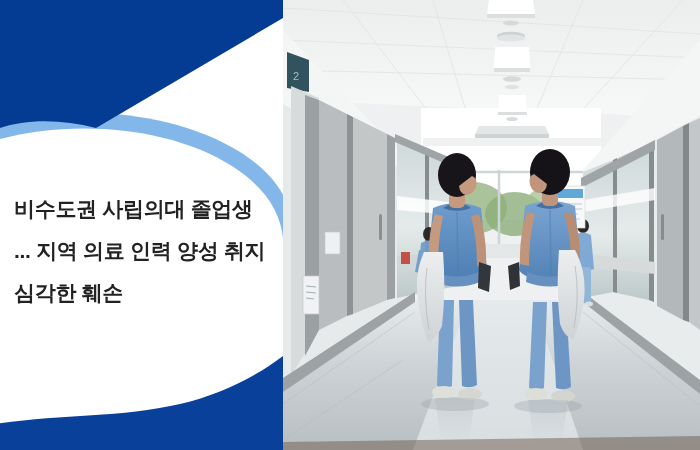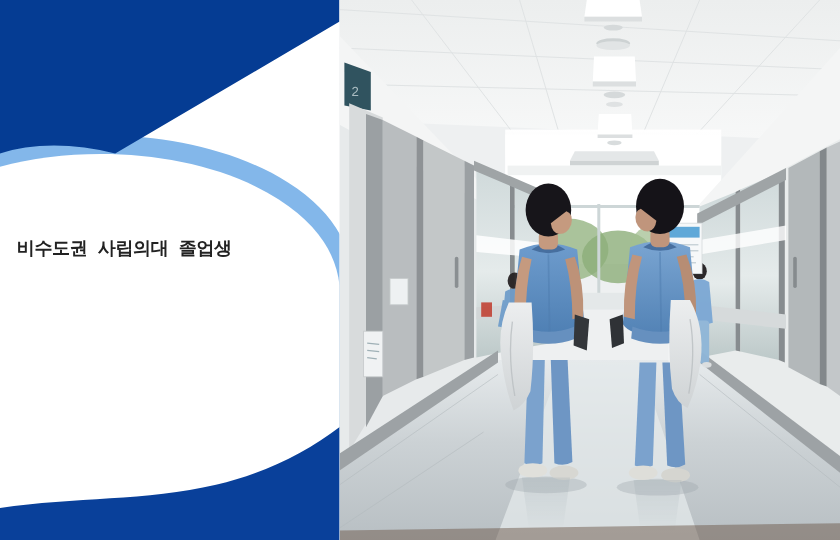--- a/index.html
+++ b/index.html
@@ -35,27 +35,26 @@
     width: 283px; height: 450px;
   }
   #headline {
     position: absolute;
     left: 14px;
     top: 188px;
     width: 272px;
     z-index: 5;
   }
   .headline-line {
-    font-size: 15px;
+    font-size: 21px;
     font-weight: bold;
     color: #222222;
     line-height: 42px;
     letter-spacing: -0.3px;
     white-space: nowrap;
-    font-family: Liberation Mono, monospace;
   }
 
   
   #photo {
     position: absolute;
     left: 283px;
     top: 0;
     width: 417px;
     height: 450px;
     overflow: hidden;
@@ -78,20 +77,22 @@
 
       <path d="M -10 450 L -10 142 C 62 119 166 124 232 166 C 266 188 280 212 283 238 L 283 450 Z" fill="#ffffff"></path>
 
       <path d="M 0 0 L 283 0 L 283 18 L 96 128 C 62 119 26 119 0 128 Z" fill="#053C93"></path>
 
       <path d="M -5 424 C 60 414 120 418 180 404 C 222 394 258 376 288 352 L 288 455 L -5 455 Z" fill="#09409A"></path>
     </svg>
 
     <div id="headline">
       <div class="headline-line">비수도권 사립의대 졸업생</div>
+      <div class="headline-line">... 지역 의료 인력 양성 취지</div>
+      <div class="headline-line">심각한 훼손</div>
     </div>
   </div>
 
   <div id="photo">
     <svg width="417" height="450" viewBox="0 0 417 450">
 
       <defs>
         <linearGradient id="gFloor" x1="0" y1="0" x2="0" y2="1">
           <stop offset="0%" stop-color="#e6eaec"></stop>
           <stop offset="45%" stop-color="#ccd2d5"></stop>

